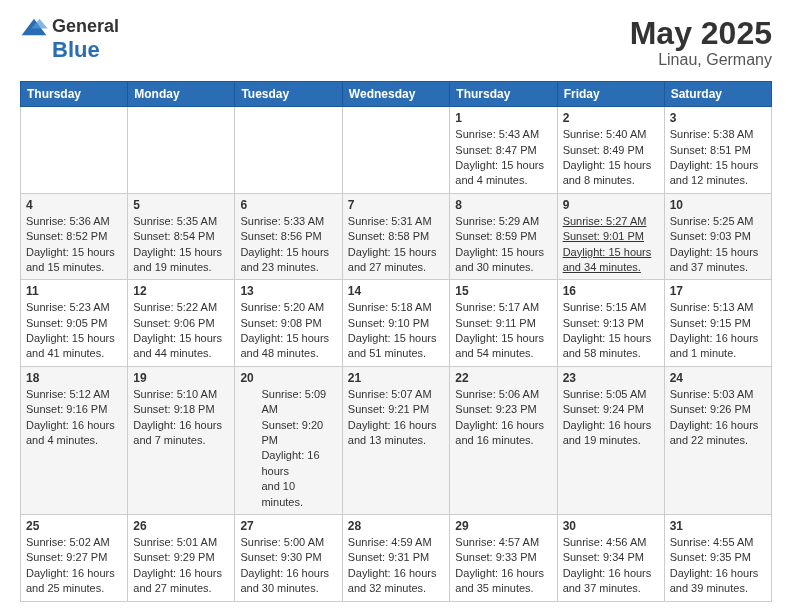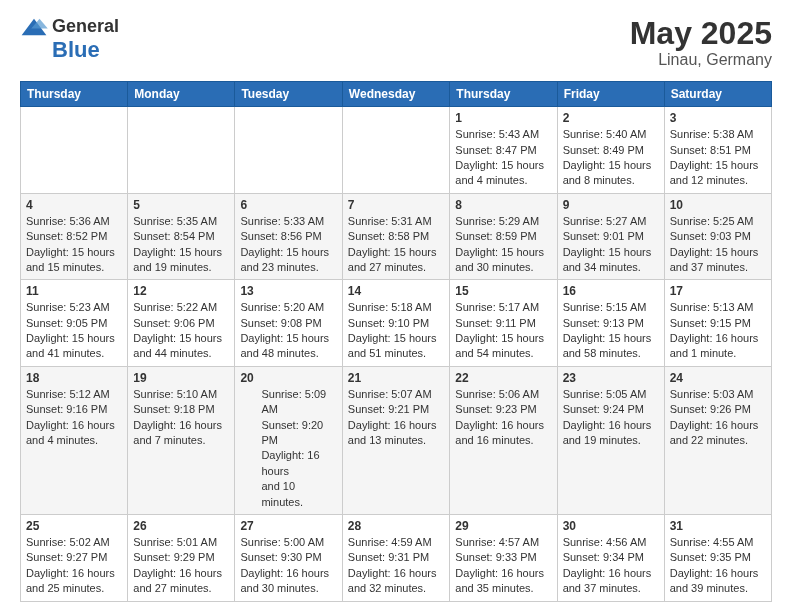--- a/index.html
+++ b/index.html
@@ -179,21 +179,21 @@
         </td>
         <td>
           <div class="day-number">8</div>
           <div class="day-info" style="white-space: pre-line;">Sunrise: 5:29 AM
 Sunset: 8:59 PM
 Daylight: 15 hours
 and 30 minutes.</div>
         </td>
         <td>
           <div class="day-number">9</div>
-          <div class="day-info" style="white-space: pre-line;">Sunrise: 5:27 AM
+          <div class="day-info" style="white-space: pre-line; text-decoration: underline;">Sunrise: 5:27 AM
 Sunset: 9:01 PM
 Daylight: 15 hours
 and 34 minutes.</div>
         </td>
         <td>
           <div class="day-number">10</div>
           <div class="day-info" style="white-space: pre-line;">Sunrise: 5:25 AM
 Sunset: 9:03 PM
 Daylight: 15 hours
 and 37 minutes.</div>

